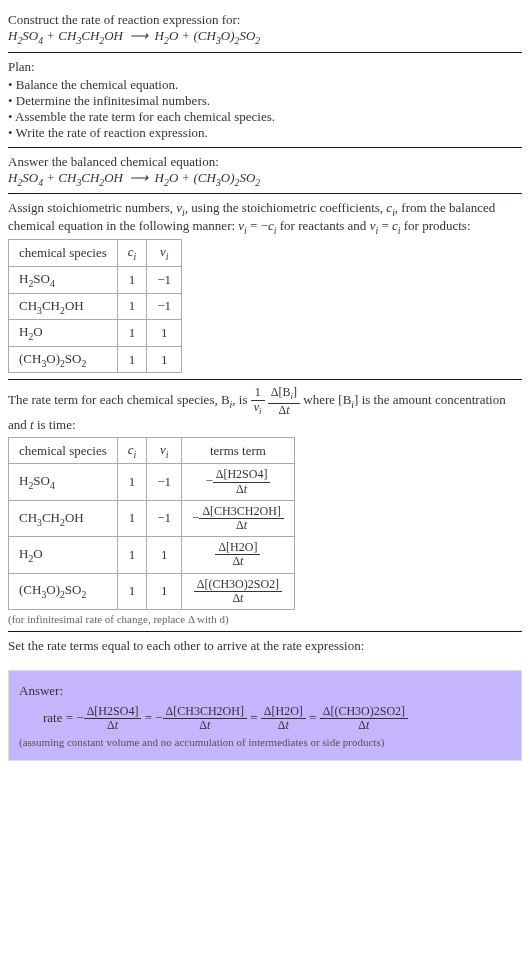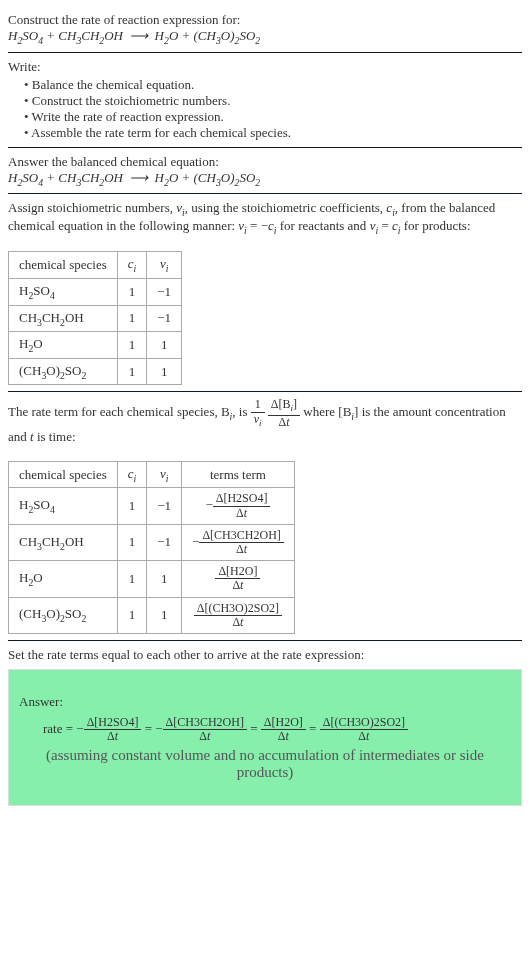--- a/index.html
+++ b/index.html
@@ -12,24 +12,24 @@
       padding: 6px 8px;
     }
     .section {
       border-bottom: 1px solid #0f172a;
       padding: 6px 0;
     }
     .section:last-of-type { border-bottom: none; }
     .eq { font-family: Georgia, serif; font-style: italic; }
     sub { font-size: 0.75em; vertical-align: sub; }
     .plan-list { margin-top: 2px; }
-    .plan-item { padding-left: 0; margin-left: 16px; }
+    .plan-item { padding-left: 0; }
     table.tbl {
       border-collapse: collapse;
-      margin-top: 16px;
+      margin-top: 4px;
     }
     table.tbl td, table.tbl th {
       border: 1px solid #aaa;
       padding: 4px 10px;
       font-weight: normal;
       text-align: center;
       font-size: 13px;
     }
     table.tbl th { background: #fff; }
     table.tbl td:first-child, table.tbl th:first-child { text-align: left; }
@@ -40,50 +40,50 @@
       font-size: 12px;
     }
     .frac .num { display:block; border-bottom: 1px solid #333; padding: 0 3px; line-height:1.1;}
     .frac .den { display:block; padding: 0 3px; line-height:1.1;}
     .small-note {
       font-size: 11px;
       color: #666;
       margin-top: 3px;
     }
     .answer-box {
-      background: #86efac;
+      background: #c4b5fd;
       border: 1px solid #ddd;
-      padding: 24px 10px;
-      margin-top: 6px;
+      padding: 12px 10px;
+      margin-top: 16px;
     }
     .answer-box .ans-label { font-size: 13px; margin-bottom: 6px; }
     .answer-box .ans-eq { padding-left: 24px; font-size: 13px; }
     .answer-box .ans-note {
-      font-size: 15px;
+      font-size: 11px;
       color: #555;
-      text-align: center;
+      text-align: left;
       margin-top: 4px;
     }
     .nu { font-style: italic; }
   </style>
 </head>
 <body>
 
 <div class="section">
   <div>Construct the rate of reaction expression for:</div>
   <div class="eq">H<sub>2</sub>SO<sub>4</sub> + CH<sub>3</sub>CH<sub>2</sub>OH &nbsp;⟶&nbsp; H<sub>2</sub>O + (CH<sub>3</sub>O)<sub>2</sub>SO<sub>2</sub></div>
 </div>
 
 <div class="section">
-  <div>Write:</div>
+  <div>Plan:</div>
   <div class="plan-list">
     <div class="plan-item">• Balance the chemical equation.</div>
-    <div class="plan-item">• Construct the stoichiometric numbers.</div>
+    <div class="plan-item">• Determine the infinitesimal numbers.</div>
+    <div class="plan-item">• Assemble the rate term for each chemical species.</div>
     <div class="plan-item">• Write the rate of reaction expression.</div>
-    <div class="plan-item">• Assemble the rate term for each chemical species.</div>
   </div>
 </div>
 
 <div class="section">
   <div>Answer the balanced chemical equation:</div>
   <div class="eq">H<sub>2</sub>SO<sub>4</sub> + CH<sub>3</sub>CH<sub>2</sub>OH &nbsp;⟶&nbsp; H<sub>2</sub>O + (CH<sub>3</sub>O)<sub>2</sub>SO<sub>2</sub></div>
 </div>
 
 <div class="section">
   <div>Assign stoichiometric numbers, <span class="nu">ν<sub>i</sub></span>, using the stoichiometric coefficients, <span class="nu">c<sub>i</sub></span>, from the balanced chemical equation in the following manner: <span class="nu">ν<sub>i</sub></span> = −<span class="nu">c<sub>i</sub></span> for reactants and <span class="nu">ν<sub>i</sub></span> = <span class="nu">c<sub>i</sub></span> for products:</div>
@@ -147,20 +147,21 @@
       <td><span class="frac"><span class="num">Δ[H2O]</span><span class="den">Δ<i>t</i></span></span></td>
     </tr>
     <tr>
       <td>(CH<sub>3</sub>O)<sub>2</sub>SO<sub>2</sub></td>
       <td>1</td>
       <td>1</td>
       <td><span class="frac"><span class="num">Δ[(CH3O)2SO2]</span><span class="den">Δ<i>t</i></span></span></td>
     </tr>
   </tbody>
     </table>
+  <div class="small-note">(for infinitesimal rate of change, replace Δ with d)</div>
 </div>
 
 <div class="section" style="border-bottom:none;">
   <div>Set the rate terms equal to each other to arrive at the rate expression:</div>
   <div class="answer-box">
     <div class="ans-label">Answer:</div>
     <div class="ans-eq">rate = −<span class="frac"><span class="num">Δ[H2SO4]</span><span class="den">Δ<i>t</i></span></span> = −<span class="frac"><span class="num">Δ[CH3CH2OH]</span><span class="den">Δ<i>t</i></span></span> = <span class="frac"><span class="num">Δ[H2O]</span><span class="den">Δ<i>t</i></span></span> = <span class="frac"><span class="num">Δ[(CH3O)2SO2]</span><span class="den">Δ<i>t</i></span></span></div>
     <div class="ans-note">(assuming constant volume and no accumulation of intermediates or side products)</div>
   </div>
 </div>

